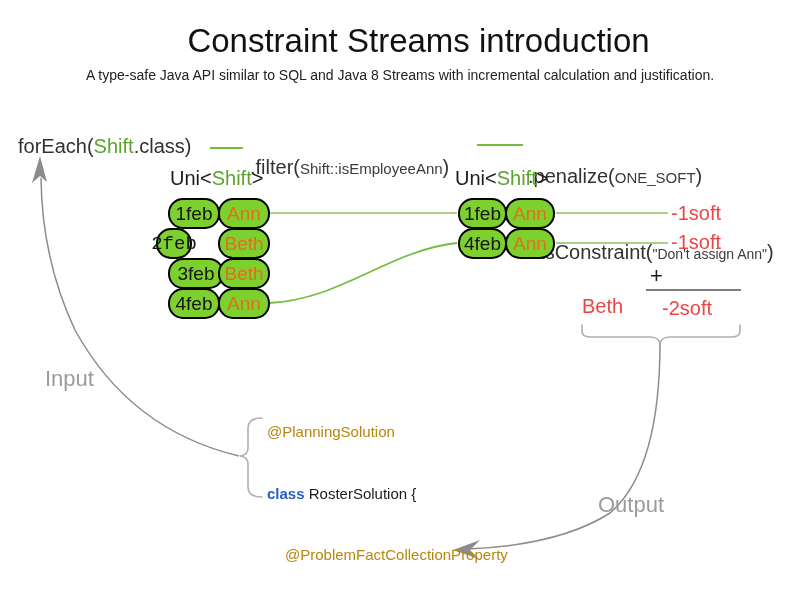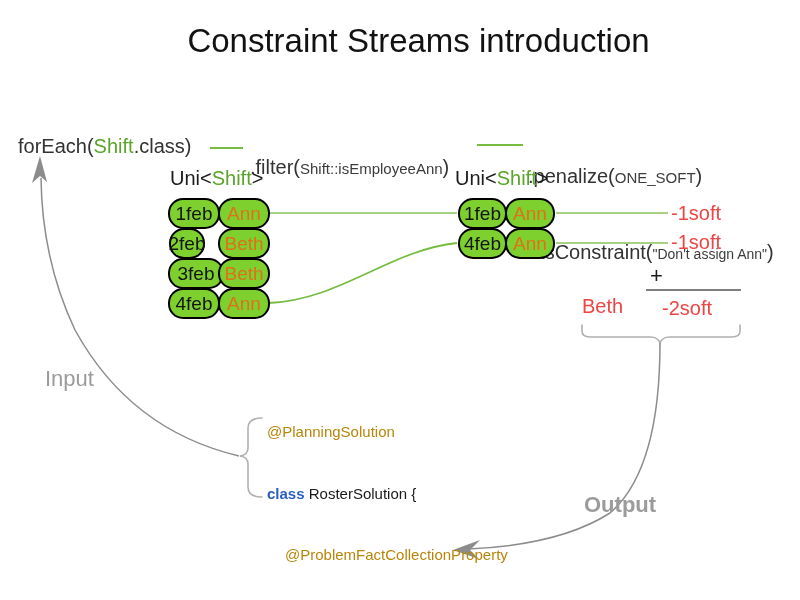--- a/index.html
+++ b/index.html
@@ -55,55 +55,56 @@
 
     <path class="stroke-brace" d="M 262 418 Q 248 418 248 428 L 248 448 Q 248 455 240 456 Q 248 457 248 464 L 248 487 Q 248 497 262 497"></path>
 
     <path class="stroke-brace" d="M 582 325 L 582 331 Q 582 337 590 337 L 650 337 Q 658 337 660 343 Q 662 337 670 337 L 732 337 Q 740 337 740 331 L 740 325"></path>
 
     <path class="stroke-arrow" d="M 660 343 Q 660 470 610 513 Q 560 545 468 549"></path>
     <polygon class="fill-arrow" points="453,550 480,540 470,550 479,559"></polygon>
   </svg>
 
   <div class="abs title">Constraint Streams introduction</div>
+  <div class="abs subtitle">A type-safe Java API similar to SQL and Java 8 Streams with incremental calculation and justification.</div>
 
   <div class="abs expr" style="left:18px;top:135px;"><span>forEach(</span><span class="green">Shift</span><span>.class)</span></div>
 
   <div class="abs expr" style="left:250px;top:135px;margin-top:21px;"><span>.filter(</span><span class="sm green">Shift</span><span class="sm">::isEmployeeAnn</span><span>)</span></div>
 
   <div class="abs expr penalize-block" style="left:528px;top:114px;">
     <div><span>.penalize(</span><span class="sm">ONE_SOFT</span><span>)</span></div>
     <div><span>.asConstraint(</span><span class="xs">"Don't assign Ann"</span><span>)</span></div>
   </div>
 
   <div class="abs uni-label" style="left:170px;top:167px;"><span>Uni&lt;</span><span class="green">Shift</span><span>&gt;</span></div>
   <div class="abs uni-label" style="left:455px;top:167px;"><span>Uni&lt;</span><span class="green">Shift</span><span>&gt;</span></div>
 
   <div class="cell" style="left:168px;top:198px;width:52px;">1feb</div>
   <div class="cell employee" style="left:218px;top:198px;width:52px;">Ann</div>
-  <div class="cell" style="left:169px;top:228px;width:36px;">2feb</div>
+  <div class="cell" style="left:156px;top:228px;width:36px;font-family:Liberation Mono, monospace;">2feb</div>
   <div class="cell employee" style="left:218px;top:228px;width:52px;">Beth</div>
   <div class="cell" style="left:168px;top:258px;width:56px;">3feb</div>
   <div class="cell employee" style="left:218px;top:258px;width:52px;">Beth</div>
   <div class="cell" style="left:168px;top:288px;width:52px;">4feb</div>
   <div class="cell employee" style="left:218px;top:288px;width:52px;">Ann</div>
 
   <div class="cell" style="left:458px;top:198px;width:49px;">1feb</div>
   <div class="cell employee" style="left:505px;top:198px;width:50px;">Ann</div>
   <div class="cell" style="left:458px;top:228px;width:49px;">4feb</div>
   <div class="cell employee" style="left:505px;top:228px;width:50px;">Ann</div>
 
   <div class="abs penalty" style="left:671px;top:202px;">-1soft</div>
   <div class="abs penalty" style="left:671px;top:231px;">-1soft</div>
   <div class="abs plus" style="left:650px;top:263px;">+</div>
   <div class="abs score-text" style="left:582px;top:295px;">Beth</div>
   <div class="abs score-text" style="left:662px;top:297px;">-2soft</div>
 
   <div class="abs io-label" style="left:45px;top:366px;">Input</div>
-  <div class="abs io-label" style="left:584px;top:492px;font-weight:bold;">Output</div>
+  <div class="abs io-label" style="left:598px;top:492px;">Output</div>
 
   <div class="abs code" style="left:267px;top:381px;">
     <div><span class="annotation">@PlanningSolution</span></div>
     <div><span class="keyword">class</span><span> RosterSolution {</span></div>
     <div class="ind"><span class="annotation">@ProblemFactCollectionProperty</span></div>
     
     
     
     
     

